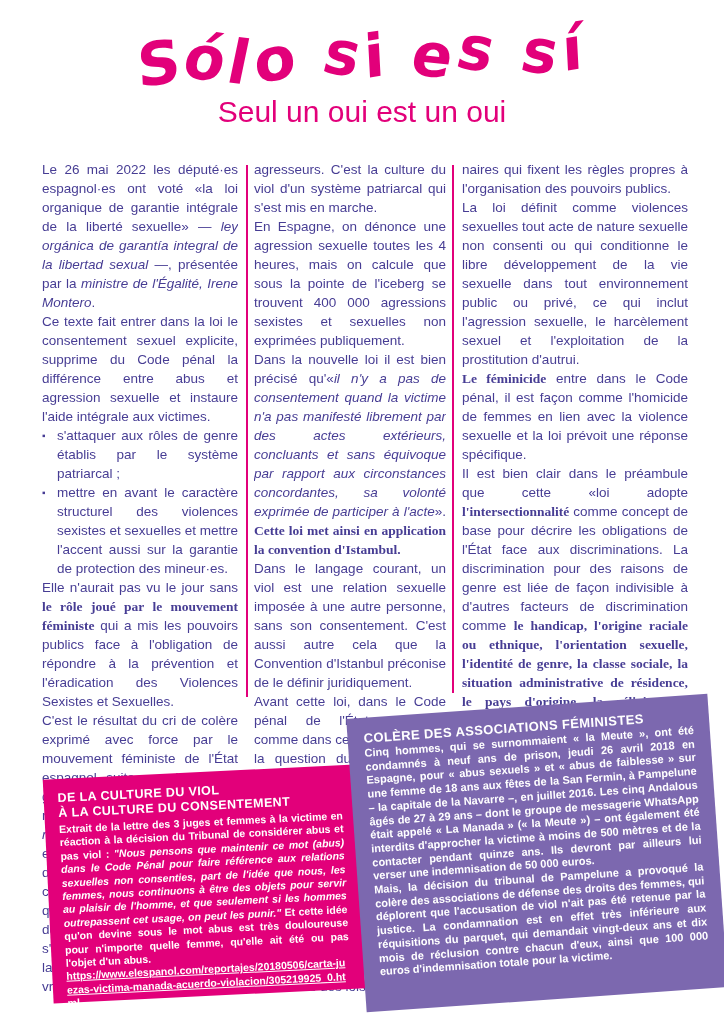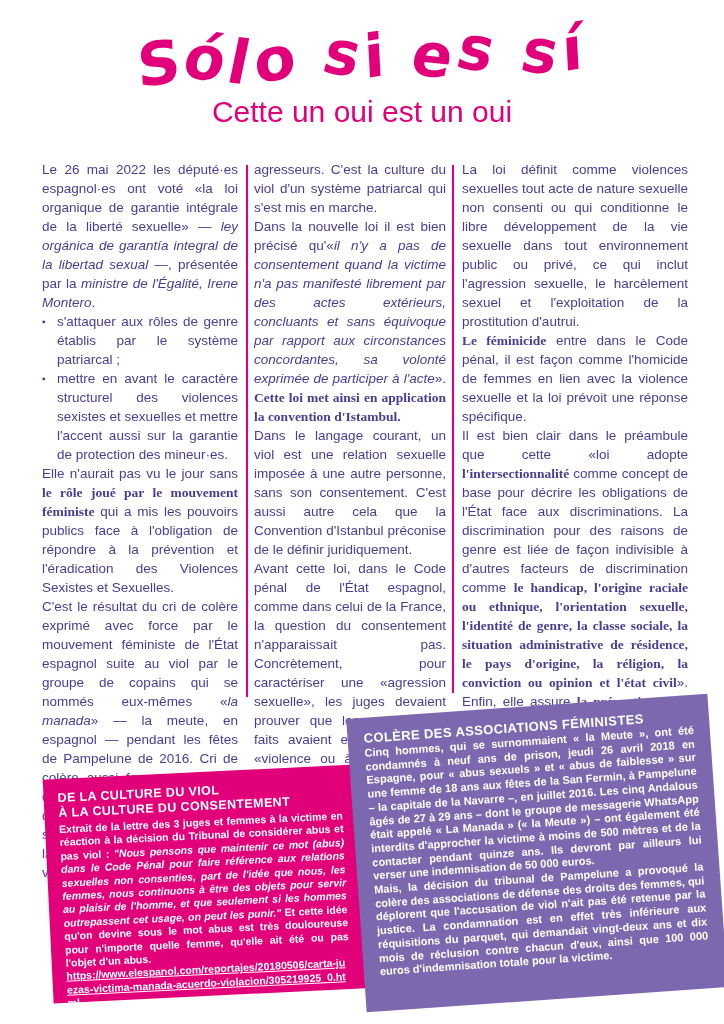--- a/index.html
+++ b/index.html
@@ -100,50 +100,53 @@
     text-align:left;
   }
 </style>
 </head>
 <body>
 
 <div class="page">
 
   <div class="masthead">
     <div class="masthead-title letterize"><span class="lt">S</span><span class="lt">ó</span><span class="lt">l</span><span class="lt">o</span><span class="lt">&nbsp;</span><span class="lt">s</span><span class="lt">i</span><span class="lt">&nbsp;</span><span class="lt">e</span><span class="lt">s</span><span class="lt">&nbsp;</span><span class="lt">s</span><span class="lt">í</span></div>
-    <div class="masthead-subtitle">Cette un oui est un oui</div>
+    <div class="masthead-subtitle">Seul un oui est un oui</div>
   </div>
 
   <div class="separator sep-1"></div>
   <div class="separator sep-2"></div>
 
   <div class="columns">
 
     <div class="col col-1">
       <p><span>Le 26 mai 2022 les député·es espagnol·es ont voté «la loi organique de garantie intégrale de la liberté sexuelle» — </span><span class="i">ley orgánica de garantía integral de la libertad sexual</span><span> —, présentée par la </span><span class="i">ministre de l'Égalité, Irene Montero</span><span>.</span></p>
+      <p><span>Ce texte fait entrer dans la loi le consentement sexuel explicite, supprime du Code pénal la différence entre abus et agression sexuelle et instaure l'aide intégrale aux victimes.</span></p>
       <div class="bullet">
         <span class="bullet-marker">▪</span>
         <span class="bullet-text"><span>s'attaquer aux rôles de genre établis par le système patriarcal ;</span></span>
       </div>
       <div class="bullet">
         <span class="bullet-marker">▪</span>
         <span class="bullet-text"><span>mettre en avant le caractère structurel des violences sexistes et sexuelles et mettre l'accent aussi sur la garantie de protection des mineur·es.</span></span>
       </div>
       <p><span>Elle n'aurait pas vu le jour sans </span><span class="b">le rôle joué par le mouvement féministe</span><span> qui a mis les pouvoirs publics face à l'obligation de répondre à la prévention et l'éradication des Violences Sexistes et Sexuelles.</span></p>
       <p><span>C'est le résultat du cri de colère exprimé avec force par le mouvement féministe de l'État espagnol suite au viol par le groupe de copains qui se nommés eux-mêmes «</span><span class="i">la manada</span><span>» — la meute, en espagnol — pendant les fêtes de Pampelune de 2016. Cri de colère aussi face au jugement qui parle d'abus sexuel au lieu de viol et face à l'enquête qui s'est plus occupé de stigmatiser la victime au lieu de réaliser une vraie enquête sur les</span></p>
     </div>
 
     <div class="col col-2">
       <p><span>agresseurs. C'est la culture du viol d'un système patriarcal qui s'est mis en marche.</span></p>
+      <p><span>En Espagne, on dénonce une agression sexuelle toutes les 4 heures, mais on calcule que sous la pointe de l'iceberg se trouvent 400 000 agressions sexistes et sexuelles non exprimées publiquement.</span></p>
       <p><span>Dans la nouvelle loi il est bien précisé qu'«</span><span class="i">il n'y a pas de consentement quand la victime n'a pas manifesté librement par des actes extérieurs, concluants et sans équivoque par rapport aux circonstances concordantes, sa volonté exprimée de participer à l'acte</span><span>». </span><span class="b">Cette loi met ainsi en application la convention d'Istambul.</span></p>
       <p><span>Dans le langage courant, un viol est une relation sexuelle imposée à une autre personne, sans son consentement. C'est aussi autre cela que la Convention d'Istanbul préconise de le définir juridiquement.</span></p>
       <p><span>Avant cette loi, dans le Code pénal de l'État espagnol, comme dans celui de la France, la question du consentement n'apparaissait pas. Concrètement, pour caractériser une «agression sexuelle», les juges devaient prouver que les auteurs des faits avaient eu recours à la «violence ou à l'intimidation». Sinon, les faits étaient considérés comme un simple «abus sexuel». De plus c'est une loi organique, par définition au-dessus des lois ordi-</span></p>
     </div>
 
     <div class="col col-3">
+      <p><span>naires qui fixent les règles propres à l'organisation des pouvoirs publics.</span></p>
       <p><span>La loi définit comme violences sexuelles tout acte de nature sexuelle non consenti ou qui conditionne le libre développement de la vie sexuelle dans tout environnement public ou privé, ce qui inclut l'agression sexuelle, le harcèlement sexuel et l'exploitation de la prostitution d'autrui.</span></p>
       <p><span class="b">Le féminicide</span><span> entre dans le Code pénal, il est façon comme l'homicide de femmes en lien avec la violence sexuelle et la loi prévoit une réponse spécifique.</span></p>
       <p><span>Il est bien clair dans le préambule que cette «loi adopte </span><span class="b">l'intersectionnalité</span><span> comme concept de base pour décrire les obligations de l'État face aux discriminations. La discrimination pour des raisons de genre est liée de façon indivisible à d'autres facteurs de discrimination comme </span><span class="b">le handicap, l'origine raciale ou ethnique, l'orientation sexuelle, l'identité de genre, la classe sociale, la situation administrative de résidence, le pays d'origine, la réligion, la conviction ou opinion et l'état civil</span><span>». Enfin, elle assure </span><span class="b">la prévention</span><span>, une réponse effective aux victimes et l'effectivité des </span><span class="b">mésures intégrales et interdisciplinaires</span><span> dans l'action institutionnelle et professionnelle spécialisée et coordonnée.</span></p>
     </div>
 
   </div>
 
   <div class="culture-box">
     <div class="culture-box-title">DE LA CULTURE DU VIOL</div>
     <div class="culture-box-title">À LA CULTURE DU CONSENTEMENT</div>

